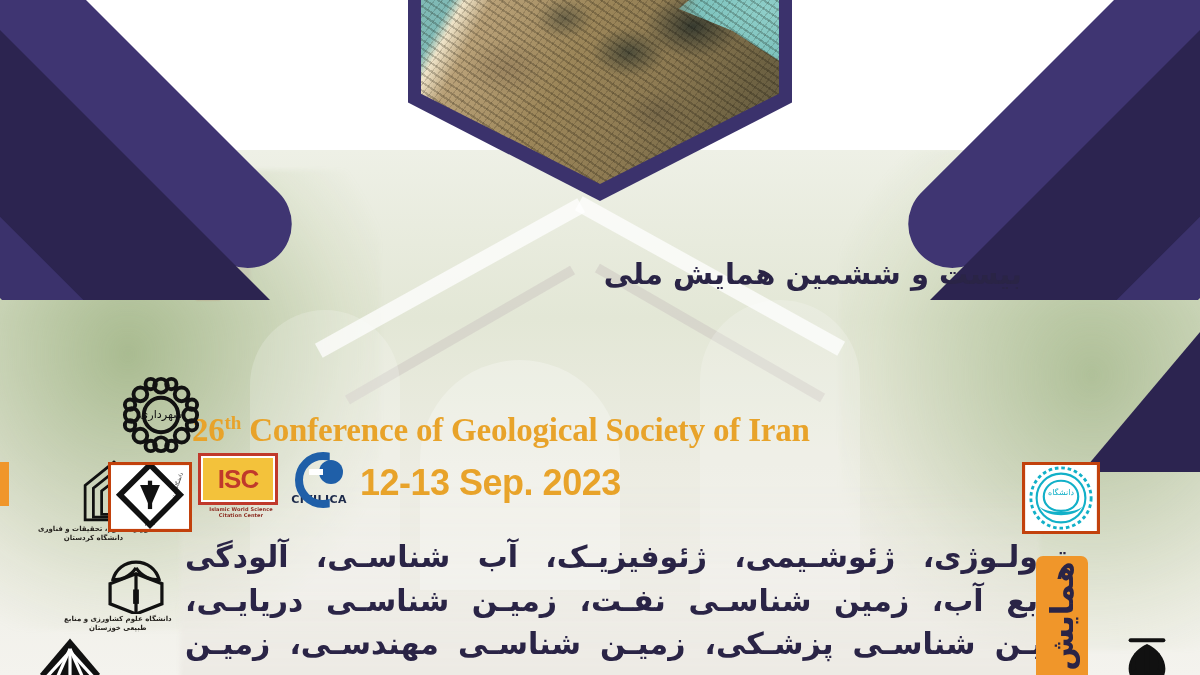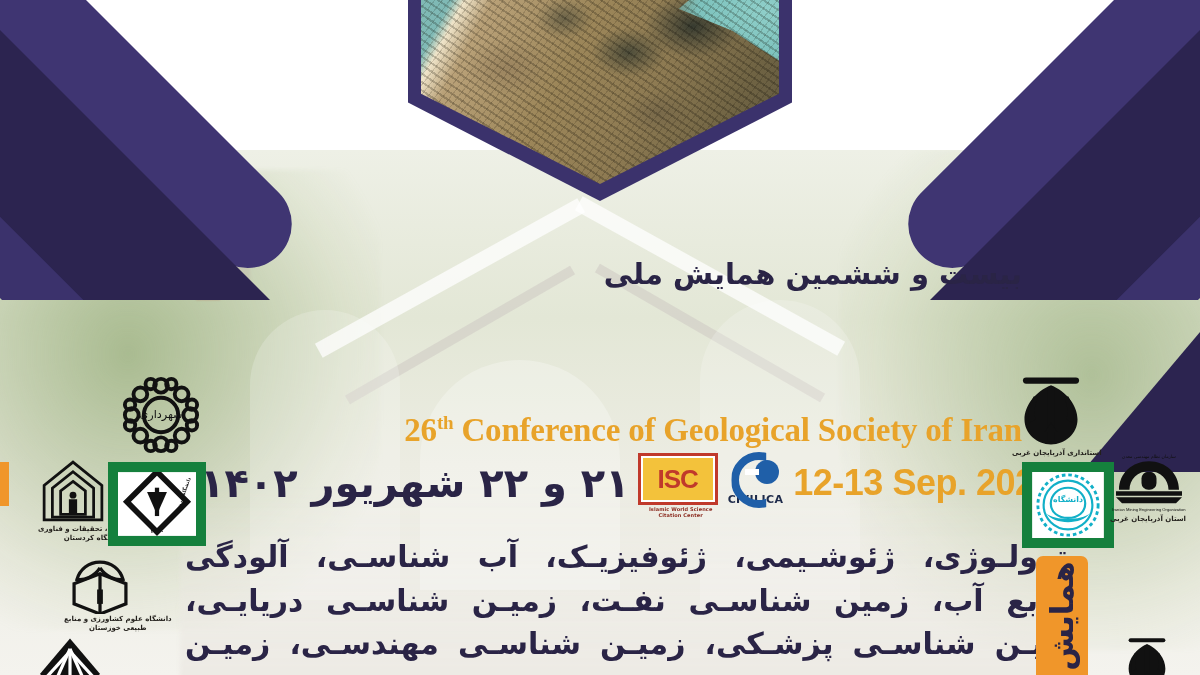--- a/index.html
+++ b/index.html
@@ -128,21 +128,21 @@
     font-size:29px;font-weight:700;color:#2a2446;
     letter-spacing:-.5px;line-height:1.15;
   }
   #title-fa{
     right:178px;top:296px;width:830px;
     font-size:73px;font-weight:700;color:#2a2446;
     line-height:1.1;letter-spacing:-1px;white-space:nowrap;
   }
   #title-en{
     right:178px;top:412px;width:830px;
-    direction:ltr;text-align:right;
+    direction:ltr;text-align:left;
     font-family:"Liberation Serif","DejaVu Serif",serif;
     font-weight:700;font-size:33px;color:#e8a32a;
     white-space:nowrap;letter-spacing:-.2px;margin-left:16px;
   }
   #title-en .sup{font-size:19px;vertical-align:super;}
 
   
   #date-row{
     position:absolute;right:182px;top:455px;left:200px;height:56px;
     display:flex;flex-direction:row-reverse;align-items:center;gap:10px;
@@ -212,21 +212,21 @@
   #orange-tab span{
     transform:rotate(-90deg);white-space:nowrap;
     font-size:31px;font-weight:700;color:#2a2446;direction:rtl;
   }
   #orange-left-strip{
     position:absolute;left:0px;top:462px;width:9px;height:44px;
     background:#f0962a;
   }
 
   
-  .logo{position:absolute;display:flex;flex-direction:column;align-items:flex-end;}
+  .logo{position:absolute;display:flex;flex-direction:column;align-items:flex-start;}
   .logo .cap{
     font-size:7px;font-weight:700;color:#23201c;text-align:center;
     margin-top:1px;line-height:1.25;direction:rtl;white-space:pre-line;
   }
 
   svg{display:block;}
 
   
   #logo-urmia-munic{left:118px;top:372px;}
   #logo-kurdistan{left:38px;top:458px;}
@@ -234,21 +234,21 @@
   #logo-khuzestan{left:40px;top:552px;margin-left:24px;}
   #logo-fan{left:38px;top:636px;}
 
   
   #logo-emblem-ostandari{left:1012px;top:374px;}
   #logo-urmia-univ{left:1022px;top:462px;}
   #logo-mining{left:1110px;top:452px;}
   #logo-alumina{left:1110px;top:556px;}
   #logo-emblem-bottom{left:1118px;top:636px;}
 
-  .white-card{background:#15803d;padding:10px;font-weight:bold;}
+  .white-card{background:#c2410c;padding:3px;}
 </style>
 </head>
 <body>
 
 <div id="poster">
 
   <div class="bg-photo">
     <div class="sky"></div>
     <div class="greenL"></div>
     <div class="greenR"></div>
@@ -285,21 +285,20 @@
   </div>
 
   <div class="right-wedge"></div>
   <div id="orange-left-strip"></div>
 
   <div class="txt" id="kicker">بیست و ششمین همایش ملی</div>
 
   <div class="txt" id="title-en"><span>26</span><span class="sup">th</span> <span>Conference of Geological Society of Iran</span></div>
 
   <div id="date-row">
-    <div id="date-fa">۲۱ و ۲۲ شهریور ۱۴۰۲</div>
 
     <div class="badge" id="isc" style="position:relative;left:0;top:0;">
       <div class="isc-box">
         <div class="isc-txt">ISC</div>
       </div>
       <div class="isc-sub">Islamic World Science Citation Center</div>
     </div>
 
     <div class="badge" id="civilica" style="position:relative;left:0;top:0;">
       <div class="c-mark">
@@ -393,57 +392,32 @@
       <g stroke="#fff" stroke-width="5" fill="none">
         <path d="M50 20 L50 74"></path>
         <path d="M50 20 L26 74"></path>
         <path d="M50 20 L74 74"></path>
         <path d="M50 24 L10 68"></path>
         <path d="M50 24 L90 68"></path>
       </g>
     </svg>
   </div>
 
-  <div class="logo" id="logo-emblem-ostandari">
-    <svg width="78" height="74" viewBox="0 0 100 94">
-      <rect x="14" y="4" width="72" height="8" rx="4" fill="#111"></rect>
-      <g fill="#111">
-        <path d="M50 14 C30 22 16 40 16 58 C16 76 32 90 50 90 C68 90 84 76 84 58 C84 40 70 22 50 14 Z
-                 M50 26 C36 34 26 46 26 59 C26 72 37 81 50 81 C63 81 74 72 74 59 C74 46 64 34 50 26 Z"></path>
-        <rect x="46" y="16" width="8" height="70"></rect>
-        <path d="M28 28 C22 38 20 50 22 62 L30 58 C28 48 29 38 33 30 Z"></path>
-        <path d="M72 28 C78 38 80 50 78 62 L70 58 C72 48 71 38 67 30 Z"></path>
-        <path d="M50 62 L42 74 L58 74 Z"></path>
-      </g>
-    </svg>
-    <div class="cap">استانداری آذربایجان غربی</div>
-  </div>
 
   <div class="logo white-card" id="logo-urmia-univ">
     <svg width="72" height="66" viewBox="0 0 100 92">
       <rect x="0" y="0" width="100" height="92" fill="#fff"></rect>
       <circle cx="50" cy="46" r="42" fill="none" stroke="#12b0c8" stroke-width="4" stroke-dasharray="5 4"></circle>
       <circle cx="50" cy="46" r="34" fill="none" stroke="#12b0c8" stroke-width="3"></circle>
       <path d="M50 22 C36 22 26 32 26 44 C26 56 36 64 50 64 C64 64 74 56 74 44 C74 32 64 22 50 22 Z" fill="none" stroke="#12b0c8" stroke-width="3"></path>
       <path d="M20 58 C30 74 70 74 80 58 C70 68 30 68 20 58 Z" fill="#12b0c8"></path>
       <text x="50" y="42" font-size="11" fill="#12b0c8" text-anchor="middle" font-family="DejaVu Sans,sans-serif">دانشگاه</text>
     </svg>
   </div>
 
-  <div class="logo" id="logo-mining">
-    <svg width="78" height="62" viewBox="0 0 104 82">
-      <path d="M12 50 C12 28 30 12 52 12 C74 12 92 28 92 50 L78 50 C78 36 67 25 52 25 C37 25 26 36 26 50 Z" fill="#111"></path>
-      <rect x="42" y="26" width="20" height="24" rx="9" fill="#111"></rect>
-      <rect x="8" y="52" width="88" height="6" fill="#111"></rect>
-      <path d="M8 60 L96 60 L88 68 L16 68 Z" fill="#111"></path>
-      <text x="52" y="8" font-size="6" fill="#111" text-anchor="middle" font-family="DejaVu Sans,sans-serif">سازمان نظام مهندسی معدن</text>
-      <text x="52" y="78" font-size="5.5" fill="#111" text-anchor="middle" font-family="Liberation Sans,sans-serif">Iranian Mining Engineering Organization</text>
-    </svg>
-    <div class="cap">استان آذربایجان غربی</div>
-  </div>
 
 
   <div class="logo" id="logo-emblem-bottom">
     <svg width="58" height="54" viewBox="0 0 100 94">
       <rect x="18" y="4" width="64" height="7" rx="3.5" fill="#111"></rect>
       <g fill="#111">
         <path d="M50 14 C31 22 18 40 18 57 C18 75 33 89 50 89 C67 89 82 75 82 57 C82 40 69 22 50 14 Z
                  M50 27 C37 35 28 46 28 58 C28 71 38 80 50 80 C62 80 72 71 72 58 C72 46 63 35 50 27 Z"></path>
         <rect x="46" y="16" width="8" height="68"></rect>
         <path d="M29 29 C23 39 21 50 23 62 L31 58 C29 48 30 39 34 31 Z"></path>

